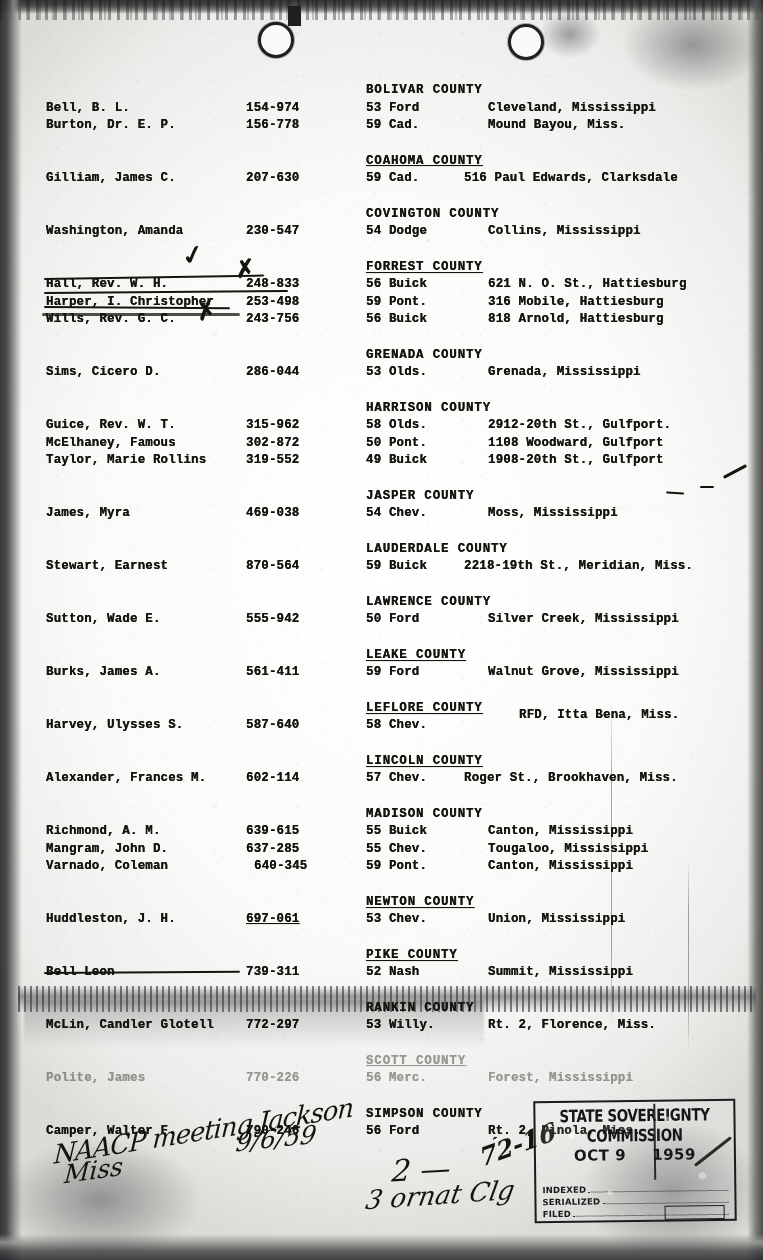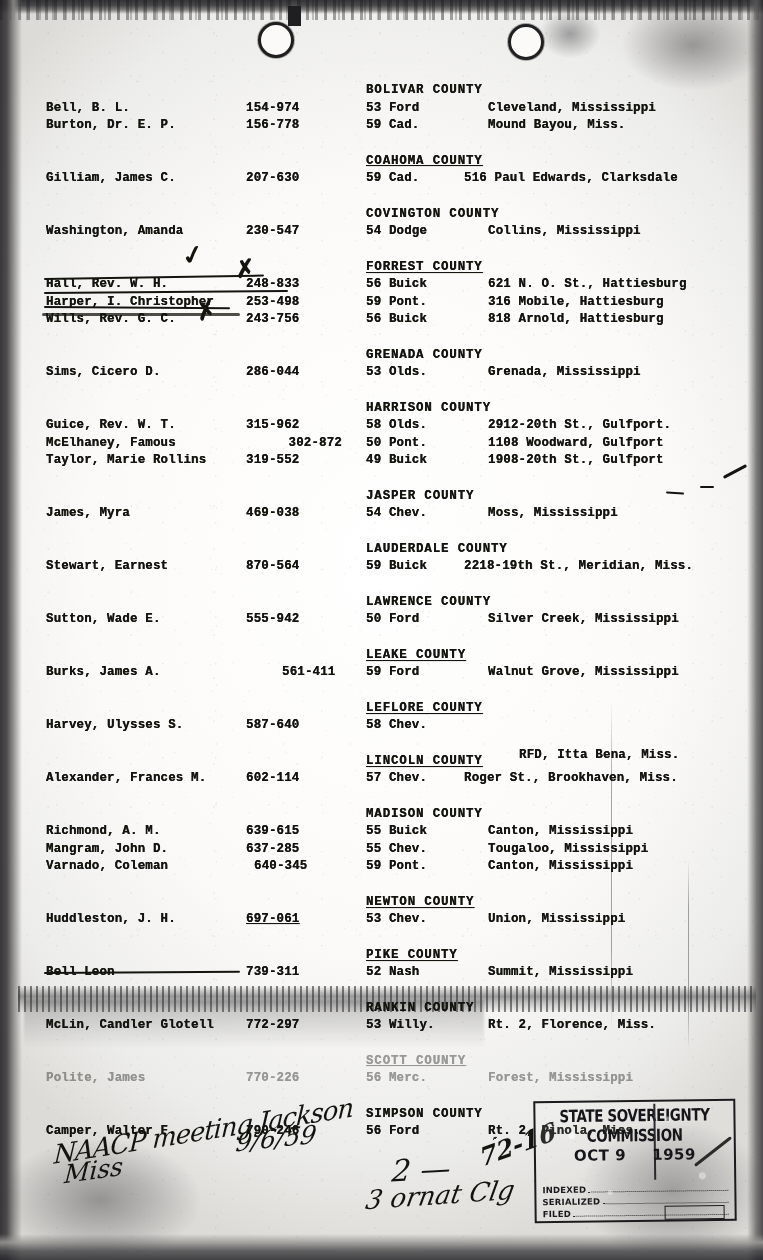--- a/index.html
+++ b/index.html
@@ -289,21 +289,21 @@
       <div class="tv col-name" style="left: 46px; top: 365px;">Sims, Cicero D.</div>
       <div class="tv col-tag" style="left: 246px; top: 365px;">286-044</div>
       <div class="tv col-car" style="left: 366px; top: 365px;">53 Olds.</div>
       <div class="tv " style="left: 488px; top: 365px;">Grenada, Mississippi</div>
       <div class="tv county" style="left: 366px; top: 400.5px;">HARRISON COUNTY</div>
       <div class="tv col-name" style="left: 46px; top: 418px;">Guice, Rev. W. T.</div>
       <div class="tv col-tag" style="left: 246px; top: 418px;">315-962</div>
       <div class="tv col-car" style="left: 366px; top: 418px;">58 Olds.</div>
       <div class="tv " style="left: 488px; top: 418px;">2912-20th St., Gulfport.</div>
       <div class="tv col-name" style="left: 46px; top: 435.5px;">McElhaney, Famous</div>
-      <div class="tv col-tag" style="left: 246px; top: 435.5px; text-align: right;">302-872</div>
+      <div class="tv col-tag" style="left: 246px; top: 435.5px;">302-872</div>
       <div class="tv col-car" style="left: 366px; top: 435.5px;">50 Pont.</div>
       <div class="tv " style="left: 488px; top: 435.5px;">1108 Woodward, Gulfport</div>
       <div class="tv col-name" style="left: 46px; top: 453px;">Taylor, Marie Rollins</div>
       <div class="tv col-tag" style="left: 246px; top: 453px;">319-552</div>
       <div class="tv col-car" style="left: 366px; top: 453px;">49 Buick</div>
       <div class="tv " style="left: 488px; top: 453px;">1908-20th St., Gulfport</div>
       <div class="tv county" style="left: 366px; top: 488.5px;">JASPER COUNTY</div>
       <div class="tv col-name" style="left: 46px; top: 506px;">James, Myra</div>
       <div class="tv col-tag" style="left: 246px; top: 506px;">469-038</div>
       <div class="tv col-car" style="left: 366px; top: 506px;">54 Chev.</div>
@@ -313,28 +313,28 @@
       <div class="tv col-tag" style="left: 246px; top: 559px;">870-564</div>
       <div class="tv col-car" style="left: 366px; top: 559px;">59 Buick</div>
       <div class="tv " style="left: 464px; top: 559px;">2218-19th St., Meridian, Miss.</div>
       <div class="tv county" style="left: 366px; top: 594.5px;">LAWRENCE COUNTY</div>
       <div class="tv col-name" style="left: 46px; top: 612px;">Sutton, Wade E.</div>
       <div class="tv col-tag" style="left: 246px; top: 612px;">555-942</div>
       <div class="tv col-car" style="left: 366px; top: 612px;">50 Ford</div>
       <div class="tv " style="left: 488px; top: 612px;">Silver Creek, Mississippi</div>
       <div class="tv county ul" style="left: 366px; top: 647.5px;">LEAKE COUNTY</div>
       <div class="tv col-name" style="left: 46px; top: 665px;">Burks, James A.</div>
-      <div class="tv col-tag" style="left: 246px; top: 665px; margin-left: 36px;">561-411</div>
+      <div class="tv col-tag" style="left: 246px; top: 665px;">561-411</div>
       <div class="tv col-car" style="left: 366px; top: 665px;">59 Ford</div>
       <div class="tv " style="left: 488px; top: 665px;">Walnut Grove, Mississippi</div>
       <div class="tv county ul" style="left: 366px; top: 700.5px;">LEFLORE COUNTY</div>
       <div class="tv col-name" style="left: 46px; top: 718px;">Harvey, Ulysses S.</div>
       <div class="tv col-tag" style="left: 246px; top: 718px;">587-640</div>
       <div class="tv col-car" style="left: 366px; top: 718px;">58 Chev.</div>
-      <div class="tv " style="left: 488px; top: 748px; padding-left: 31px;">RFD, Itta Bena, Miss.</div>
+      <div class="tv " style="left: 488px; top: 708px; padding-left: 31px;">RFD, Itta Bena, Miss.</div>
       <div class="tv county ul" style="left: 366px; top: 753.5px;">LINCOLN COUNTY</div>
       <div class="tv col-name" style="left: 46px; top: 771px;">Alexander, Frances M.</div>
       <div class="tv col-tag" style="left: 246px; top: 771px;">602-114</div>
       <div class="tv col-car" style="left: 366px; top: 771px;">57 Chev.</div>
       <div class="tv " style="left: 464px; top: 771px;">Roger St., Brookhaven, Miss.</div>
       <div class="tv county" style="left: 366px; top: 806.5px;">MADISON COUNTY</div>
       <div class="tv col-name" style="left: 46px; top: 824px;">Richmond, A. M.</div>
       <div class="tv col-tag" style="left: 246px; top: 824px;">639-615</div>
       <div class="tv col-car" style="left: 366px; top: 824px;">55 Buick</div>
       <div class="tv " style="left: 488px; top: 824px;">Canton, Mississippi</div>

